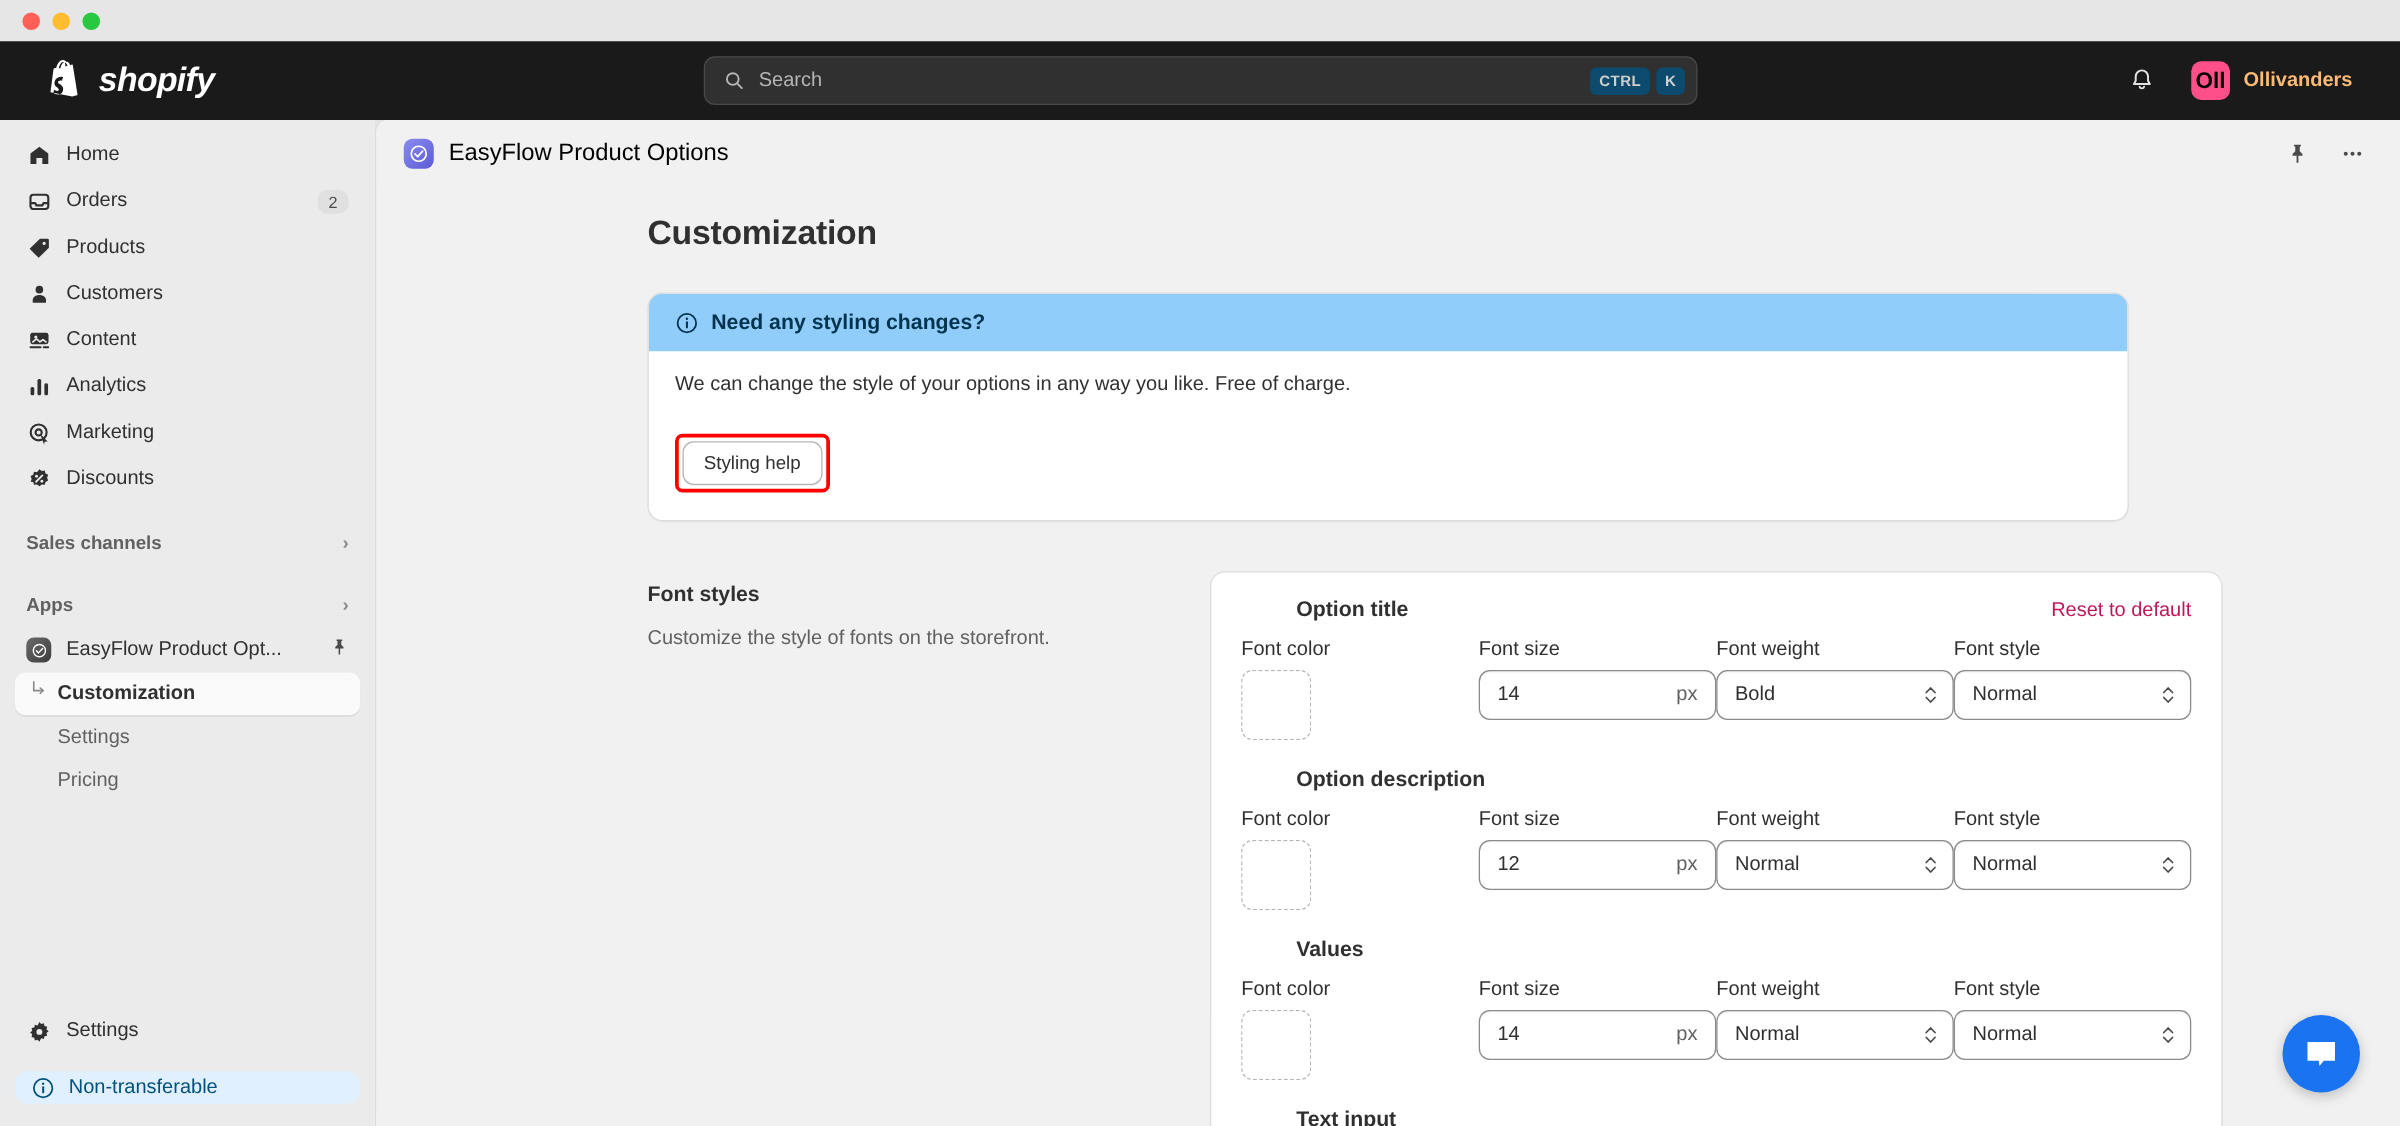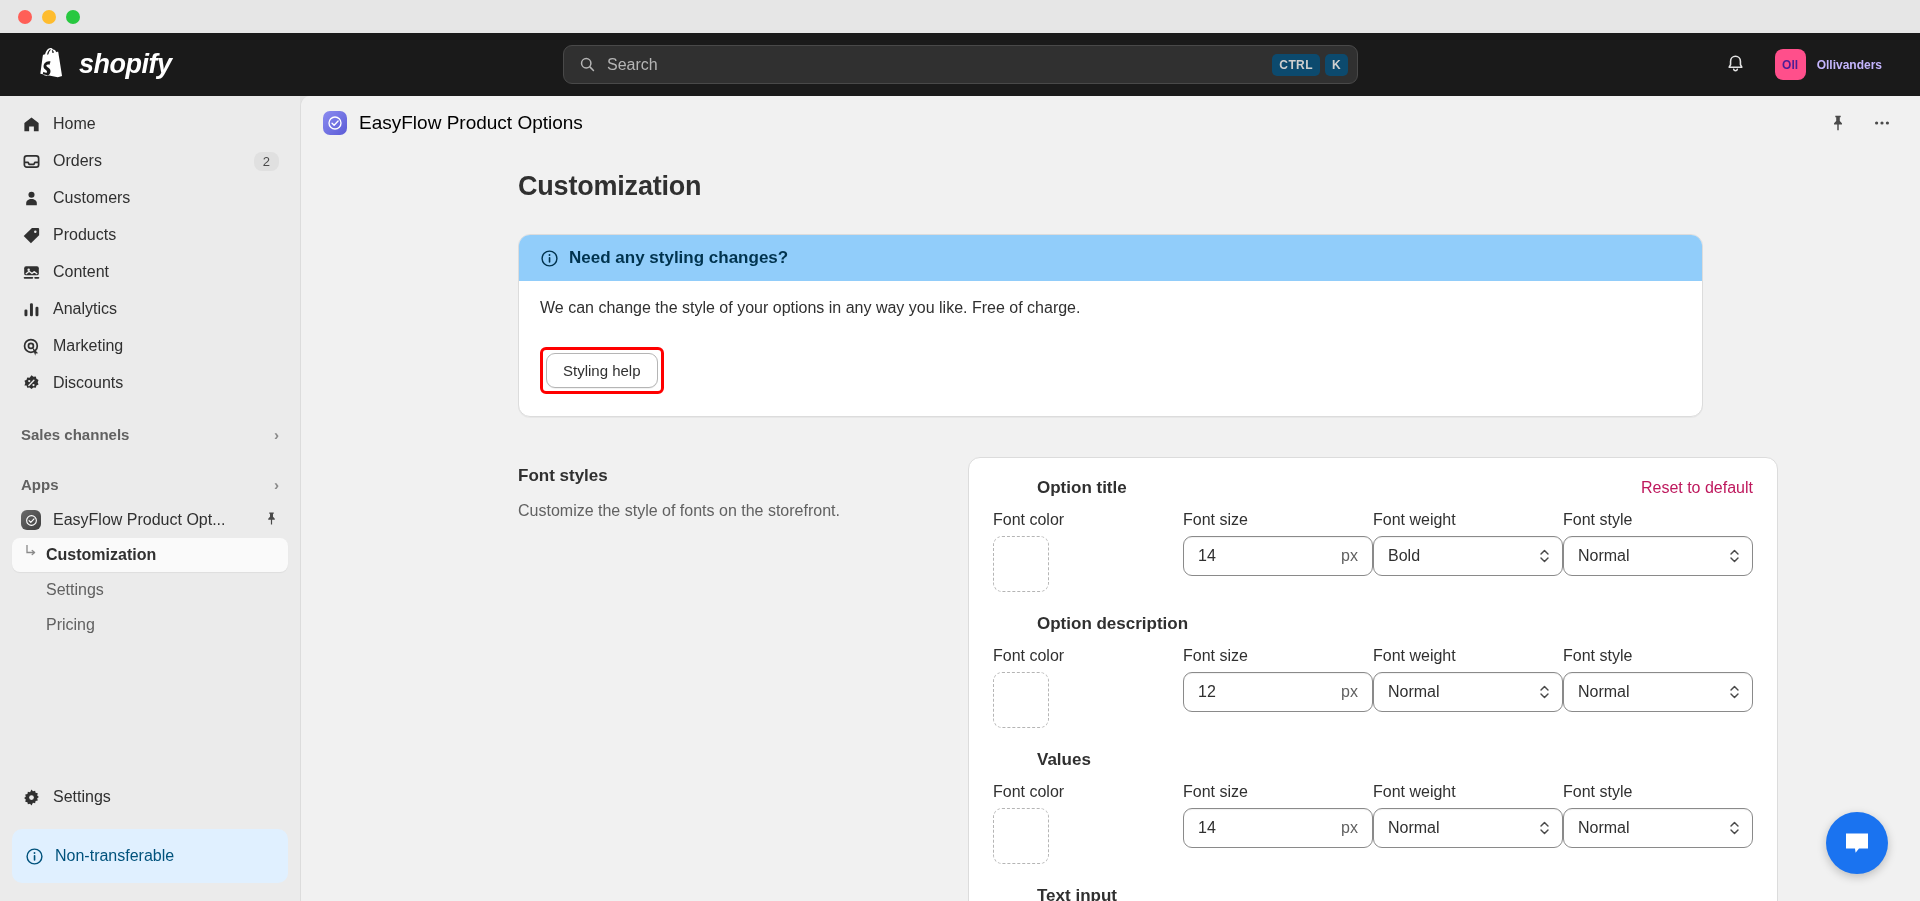--- a/index.html
+++ b/index.html
@@ -49,24 +49,24 @@
   .bell-btn{
     width:37px; height:37px; border-radius:9px; display:flex;
     align-items:center; justify-content:center;
   }
   .user-chip{
     display:flex; align-items:center; gap:11px; padding:4px 12px 4px 4px;
     border-radius:9px;
   }
   .avatar{
     width:31px; height:31px; border-radius:8px; background:#ff4f8b;
-    color:#4c1d95; font-size:12px; font-weight:600;
+    color:#000000; font-size:18px; font-weight:600;
     display:flex; align-items:center; justify-content:center;
   }
-  .user-name{ color:#c4b5fd; font-size:12px; font-weight:600; }
+  .user-name{ color:#fdba74; font-size:16px; font-weight:600; }
 
   
   .body-row{ display:flex; height:805px; }
 
   
   .sidebar{
     width:300px; flex:0 0 300px; background:#ebebeb;
     padding:10px 12px 0 12px; position:relative;
     display:flex; flex-direction:column;
   }
@@ -110,21 +110,21 @@
   }
   .sub-item.active{
     background:#fafafa; color:#303030; font-weight:600;
     box-shadow:0 1px 1px rgba(0,0,0,.06);
   }
   .sub-arrow{
     position:absolute; left:12px; top:6px; width:14px; height:14px;
   }
   .sidebar-bottom{ margin-top:auto; padding-bottom:18px; }
   .non-transfer{
-    display:flex; align-items:center; gap:11px; height:54px;
+    display:flex; align-items:center; gap:11px; height:26px;
     background:#e0f0ff; border-radius:10px; padding:0 13px;
     color:#00527c; font-size:16px; margin-top:14px;
   }
 
   
   .main{
     flex:1; background:#f1f1f1; border-top-left-radius:10px;
     display:flex; flex-direction:column; overflow:hidden;
     position:relative; border-left:1px solid #dcdcdc;
   }
@@ -305,35 +305,35 @@
           <path d="M2.5 11h4l1 2h5l1-2h4" fill="none" stroke="#303030" stroke-width="1.8" stroke-linejoin="round"></path>
         </svg>
       </span>
       <span class="lbl">Orders</span>
       <span class="badge">2</span>
     </div>
 
     <div class="nav-item">
       <span class="ic">
         <svg width="19" height="19" viewBox="0 0 20 20">
+          <path fill="#303030" d="M10.5 2.2H17a1 1 0 0 1 1 1v6.5L9.4 18.2 1.8 10.6z"></path>
+          <circle cx="14" cy="6" r="1.3" fill="#ebebeb"></circle>
+        </svg>
+      </span>
+      <span class="lbl">Products</span>
+    </div>
+
+    <div class="nav-item">
+      <span class="ic">
+        <svg width="19" height="19" viewBox="0 0 20 20">
           <circle cx="10" cy="6" r="3.2" fill="#303030"></circle>
           <path fill="#303030" d="M10 10.5c-3.2 0-5.6 1.9-5.6 4.2V17h11.2v-2.3c0-2.3-2.4-4.2-5.6-4.2z"></path>
         </svg>
       </span>
       <span class="lbl">Customers</span>
-    </div>
-
-    <div class="nav-item">
-      <span class="ic">
-        <svg width="19" height="19" viewBox="0 0 20 20">
-          <path fill="#303030" d="M10.5 2.2H17a1 1 0 0 1 1 1v6.5L9.4 18.2 1.8 10.6z"></path>
-          <circle cx="14" cy="6" r="1.3" fill="#ebebeb"></circle>
-        </svg>
-      </span>
-      <span class="lbl">Products</span>
     </div>
 
     <div class="nav-item">
       <span class="ic">
         <svg width="19" height="19" viewBox="0 0 20 20">
           <rect x="2.3" y="3.4" width="15.4" height="9.6" rx="2" fill="#303030"></rect>
           <circle cx="7" cy="7" r="1.3" fill="#ebebeb"></circle>
           <path d="M4 11.5 7.5 8.6l3 2.4 2.5-1.9 3 2.4" fill="none" stroke="#ebebeb" stroke-width="1.4" stroke-linejoin="round"></path>
           <line x1="2.6" y1="15.6" x2="11" y2="15.6" stroke="#303030" stroke-width="1.7" stroke-linecap="round"></line>
           <line x1="13.7" y1="15.6" x2="17.4" y2="15.6" stroke="#303030" stroke-width="1.7" stroke-linecap="round"></line>

